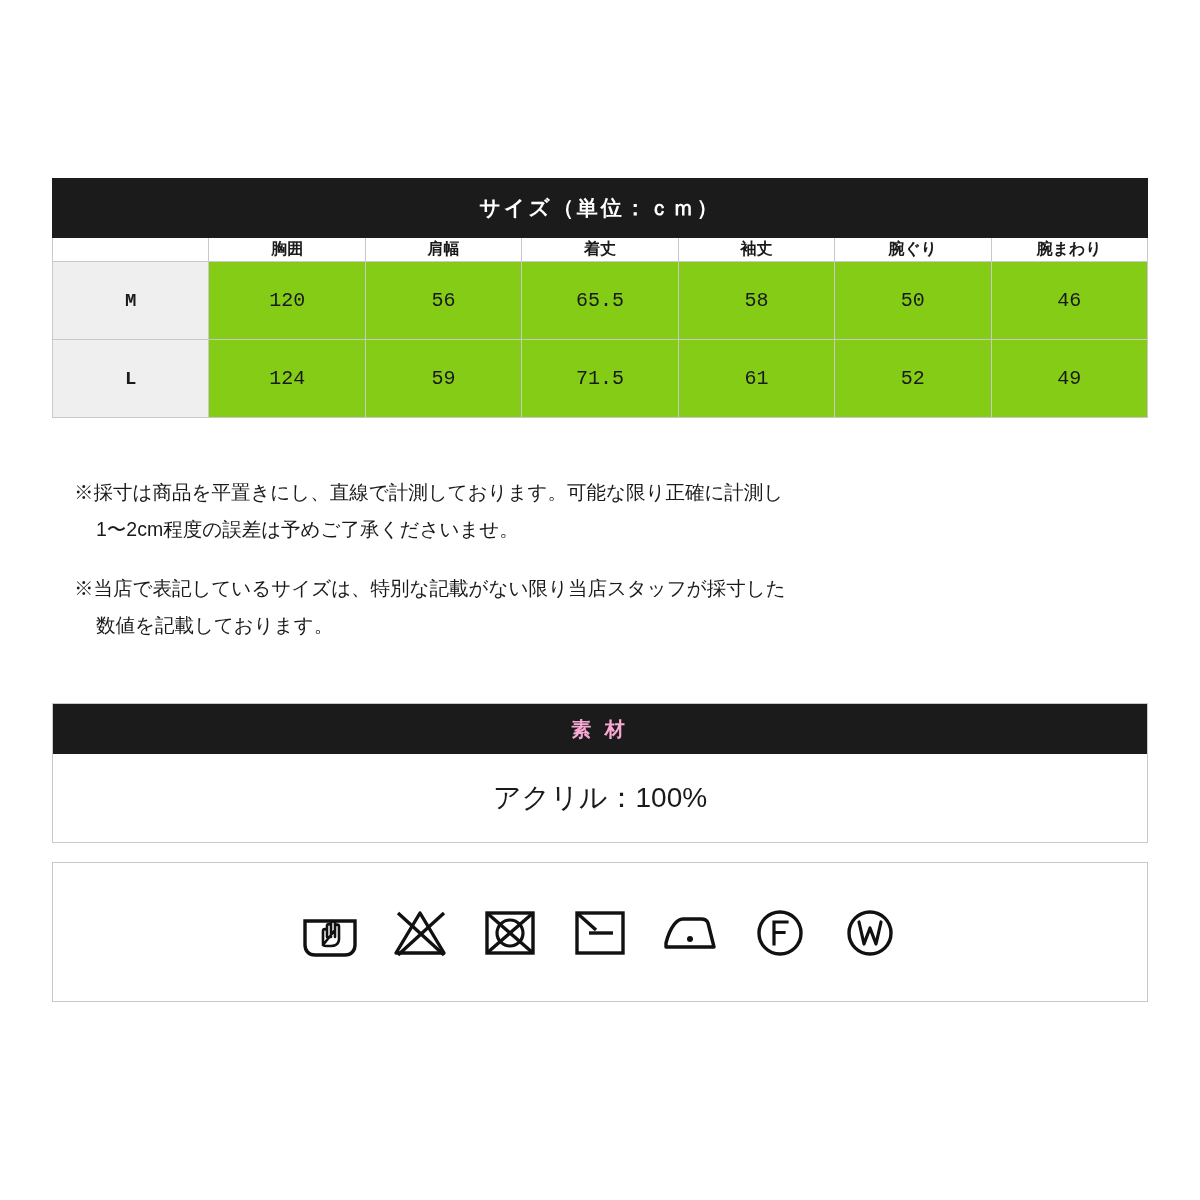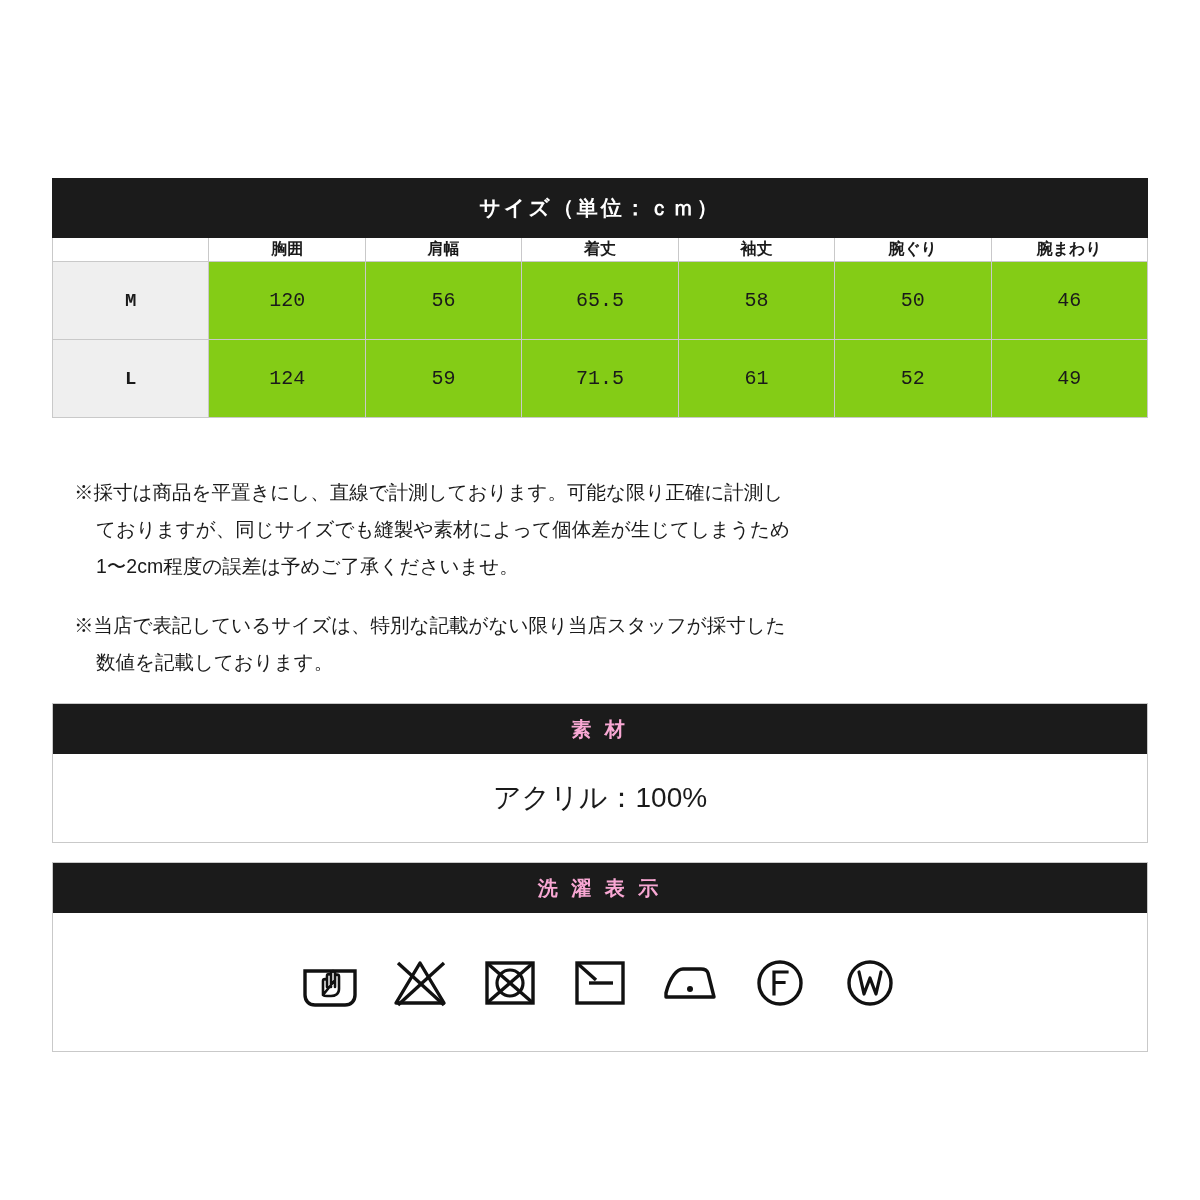--- a/index.html
+++ b/index.html
@@ -165,36 +165,34 @@
           <td>52</td>
           <td>49</td>
         </tr>
       </tbody>
     </table>
   </div>
 
   <div class="notes">
     <div class="note">
       <span>※採寸は商品を平置きにし、直線で計測しております。可能な限り正確に計測し</span>
-      <span class="ind">ておりますが、同じサイズでも縫製や素材によって個体差が生じてしまうため</span>
       <span class="ind">1〜2cm程度の誤差は予めご了承くださいませ。</span>
     </div>
     <div class="note">
       <span>※当店で表記しているサイズは、特別な記載がない限り当店スタッフが採寸した</span>
       <span class="ind">数値を記載しております。</span>
     </div>
   </div>
 
   <div class="material-block">
     <div class="bar">素 材</div>
     <div class="material-body">アクリル：100%</div>
   </div>
 
   <div class="wash-block">
-    <div class="bar">洗 濯 表 示</div>
     <div class="wash-body">
 
       <span>
         <svg width="62" height="62" viewBox="0 0 62 62">
           <path d="M6 20 L6 44 C6 50 10 54 16 54 L46 54 C52 54 56 50 56 44 L56 20 Z" fill="none" stroke="#111" stroke-width="3.4"></path>
           <path d="M24 44 L24 30 C24 27.5 28 27.5 28 30 L28 36 M28 32 L28 25 C28 22.5 32 22.5 32 25 L32 36
                    M32 27 L32 22 C32 19.5 36 19.5 36 22 L36 36 M36 29 L36 25.5 C36 23 40 23 40 25.5 L40 38
                    C40 43 36 45 32 45 L28 45 C25 45 24 44 24 44 Z" fill="none" stroke="#111" stroke-width="2.6" stroke-linejoin="round" stroke-linecap="round"></path>
         </svg>
       </span>

